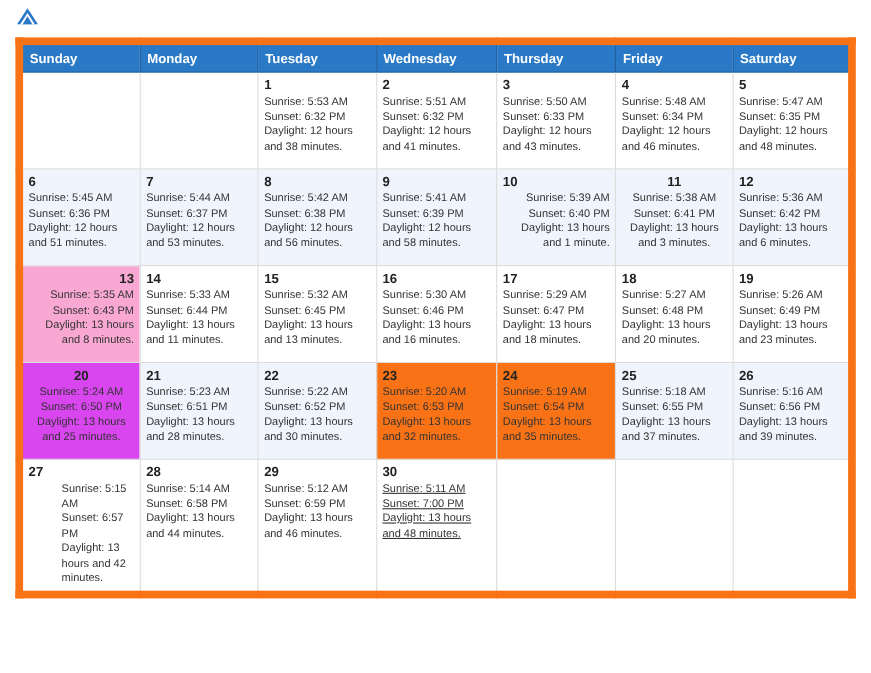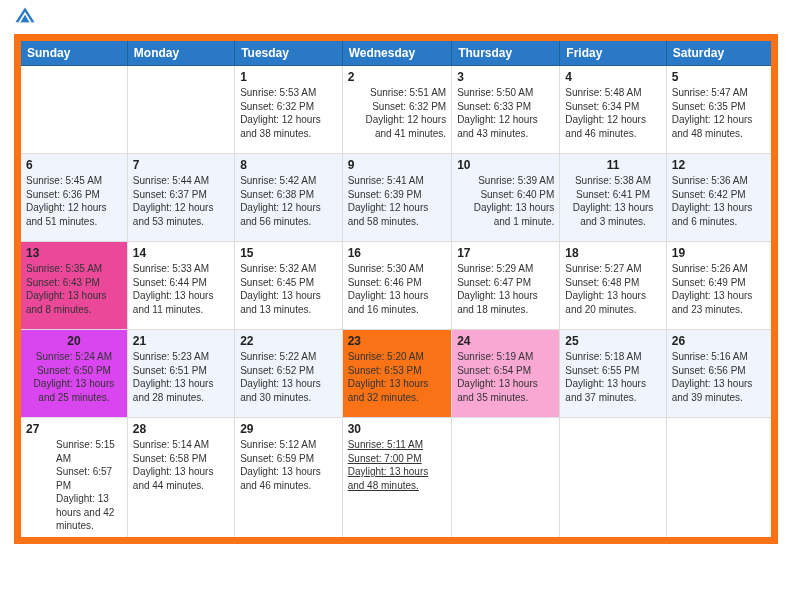--- a/index.html
+++ b/index.html
@@ -130,21 +130,21 @@
           <td class="empty" style="background: rgb(255, 255, 255);"></td>
           <td class="empty" style="background: rgb(255, 255, 255);"></td>
           <td style="background: rgb(255, 255, 255);">
             <span class="day-num">1</span>
             <div class="day-info" style="white-space: pre-line;">Sunrise: 5:53 AM
 Sunset: 6:32 PM
 Daylight: 12 hours and 38 minutes.</div>
           </td>
           <td style="background: rgb(255, 255, 255);">
             <span class="day-num">2</span>
-            <div class="day-info" style="white-space: pre-line; text-align: right;">Sunrise: 5:51 AM
+            <div class="day-info" style="white-space: pre-line;">Sunrise: 5:51 AM
 Sunset: 6:32 PM
 Daylight: 12 hours and 41 minutes.</div>
           </td>
           <td style="background: rgb(255, 255, 255);">
             <span class="day-num">3</span>
             <div class="day-info" style="white-space: pre-line;">Sunrise: 5:50 AM
 Sunset: 6:33 PM
 Daylight: 12 hours and 43 minutes.</div>
           </td>
           <td style="background: rgb(255, 255, 255);">
@@ -198,21 +198,21 @@
 Daylight: 13 hours and 3 minutes.</div>
           </td>
           <td style="background: rgb(240, 244, 252);">
             <span class="day-num">12</span>
             <div class="day-info" style="white-space: pre-line;">Sunrise: 5:36 AM
 Sunset: 6:42 PM
 Daylight: 13 hours and 6 minutes.</div>
           </td>
         </tr>
         <tr>
-          <td style="background: #ec4899;">
+          <td style="background: #f9a8d4; text-align: right;">
             <span class="day-num">13</span>
             <div class="day-info" style="white-space: pre-line;">Sunrise: 5:35 AM
 Sunset: 6:43 PM
 Daylight: 13 hours and 8 minutes.</div>
           </td>
           <td style="background: rgb(255, 255, 255);">
             <span class="day-num">14</span>
             <div class="day-info" style="white-space: pre-line;">Sunrise: 5:33 AM
 Sunset: 6:44 PM
 Daylight: 13 hours and 11 minutes.</div>
@@ -266,21 +266,21 @@
             <div class="day-info" style="white-space: pre-line;">Sunrise: 5:22 AM
 Sunset: 6:52 PM
 Daylight: 13 hours and 30 minutes.</div>
           </td>
           <td style="background: #f97316;">
             <span class="day-num">23</span>
             <div class="day-info" style="white-space: pre-line;">Sunrise: 5:20 AM
 Sunset: 6:53 PM
 Daylight: 13 hours and 32 minutes.</div>
           </td>
-          <td style="background: #f9a8d4;">
+          <td style="background: #f97316;">
             <span class="day-num">24</span>
             <div class="day-info" style="white-space: pre-line;">Sunrise: 5:19 AM
 Sunset: 6:54 PM
 Daylight: 13 hours and 35 minutes.</div>
           </td>
           <td style="background: rgb(240, 244, 252);">
             <span class="day-num">25</span>
             <div class="day-info" style="white-space: pre-line;">Sunrise: 5:18 AM
 Sunset: 6:55 PM
 Daylight: 13 hours and 37 minutes.</div>

